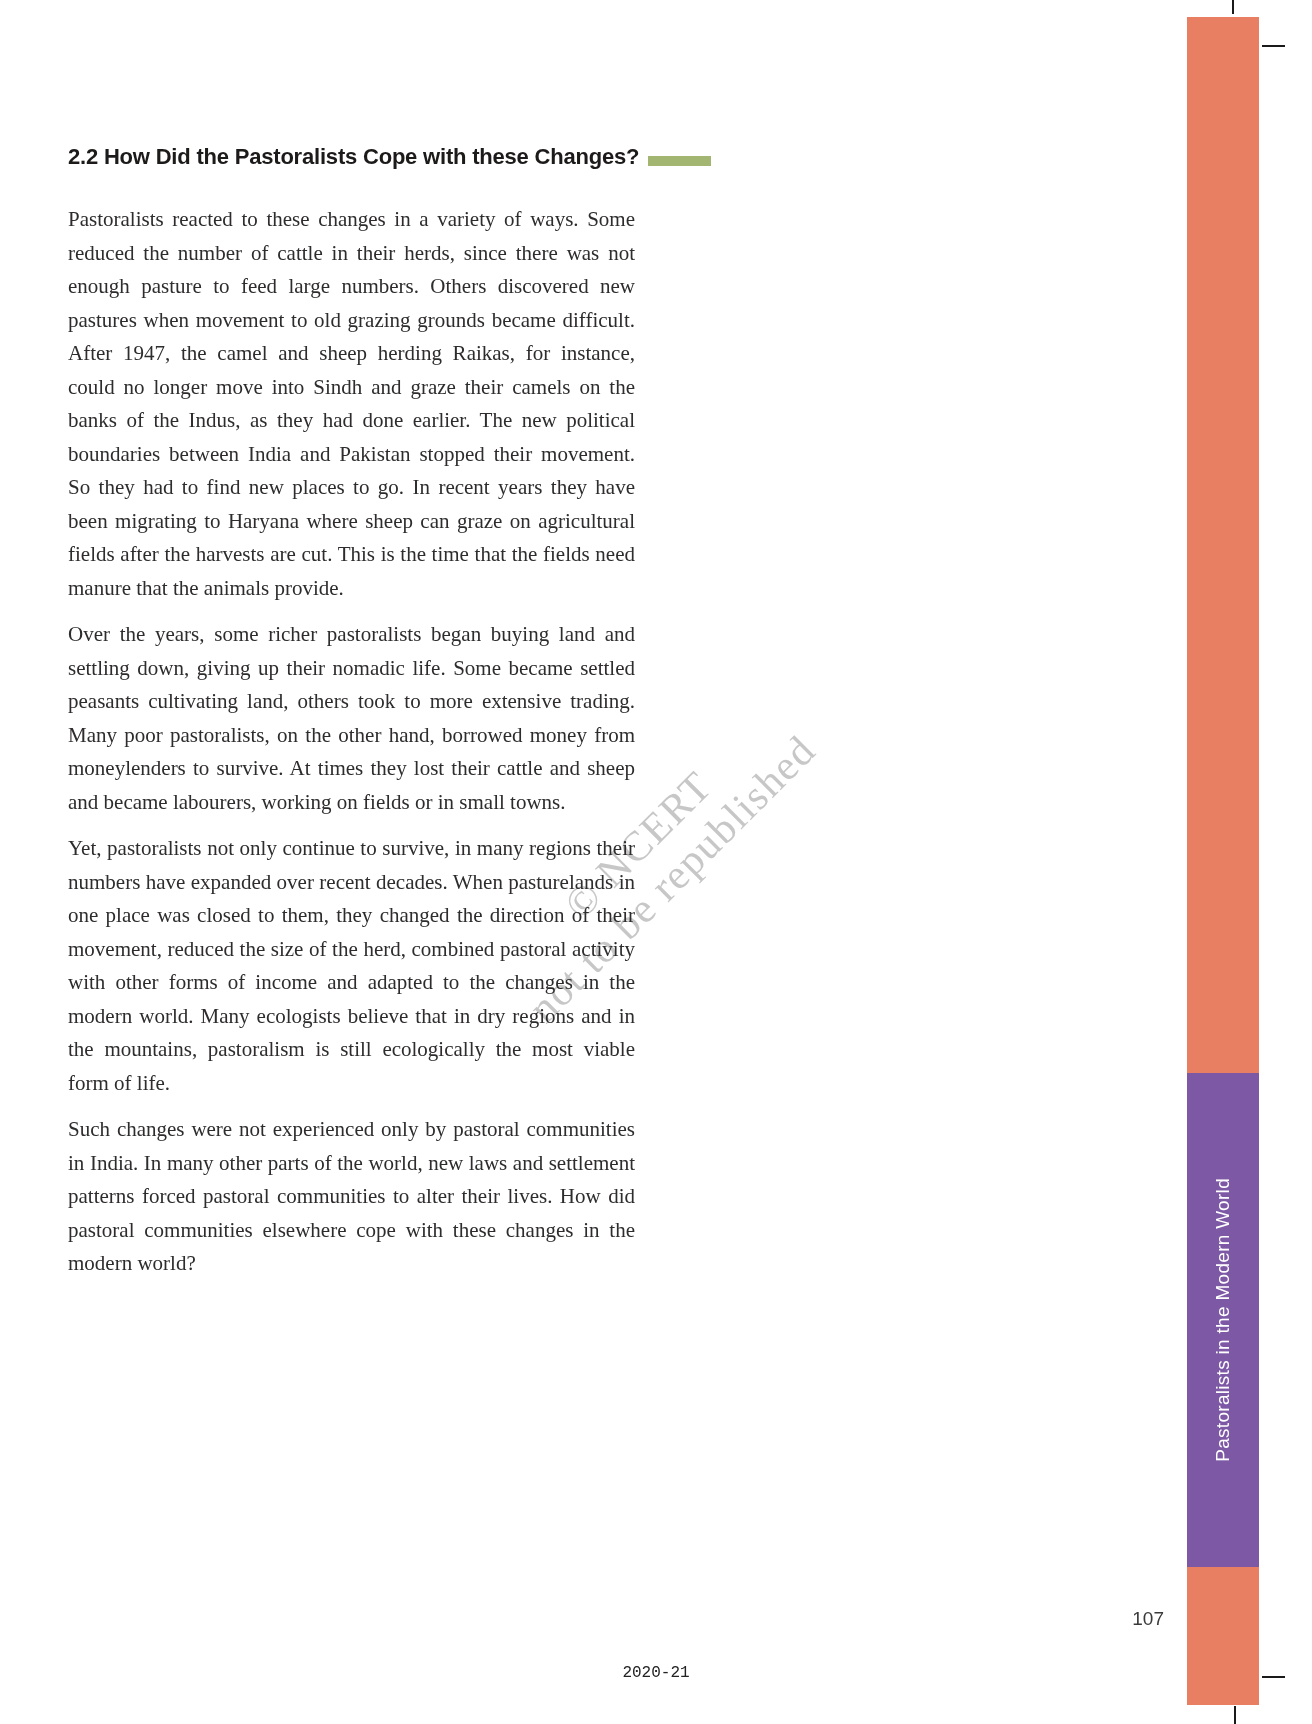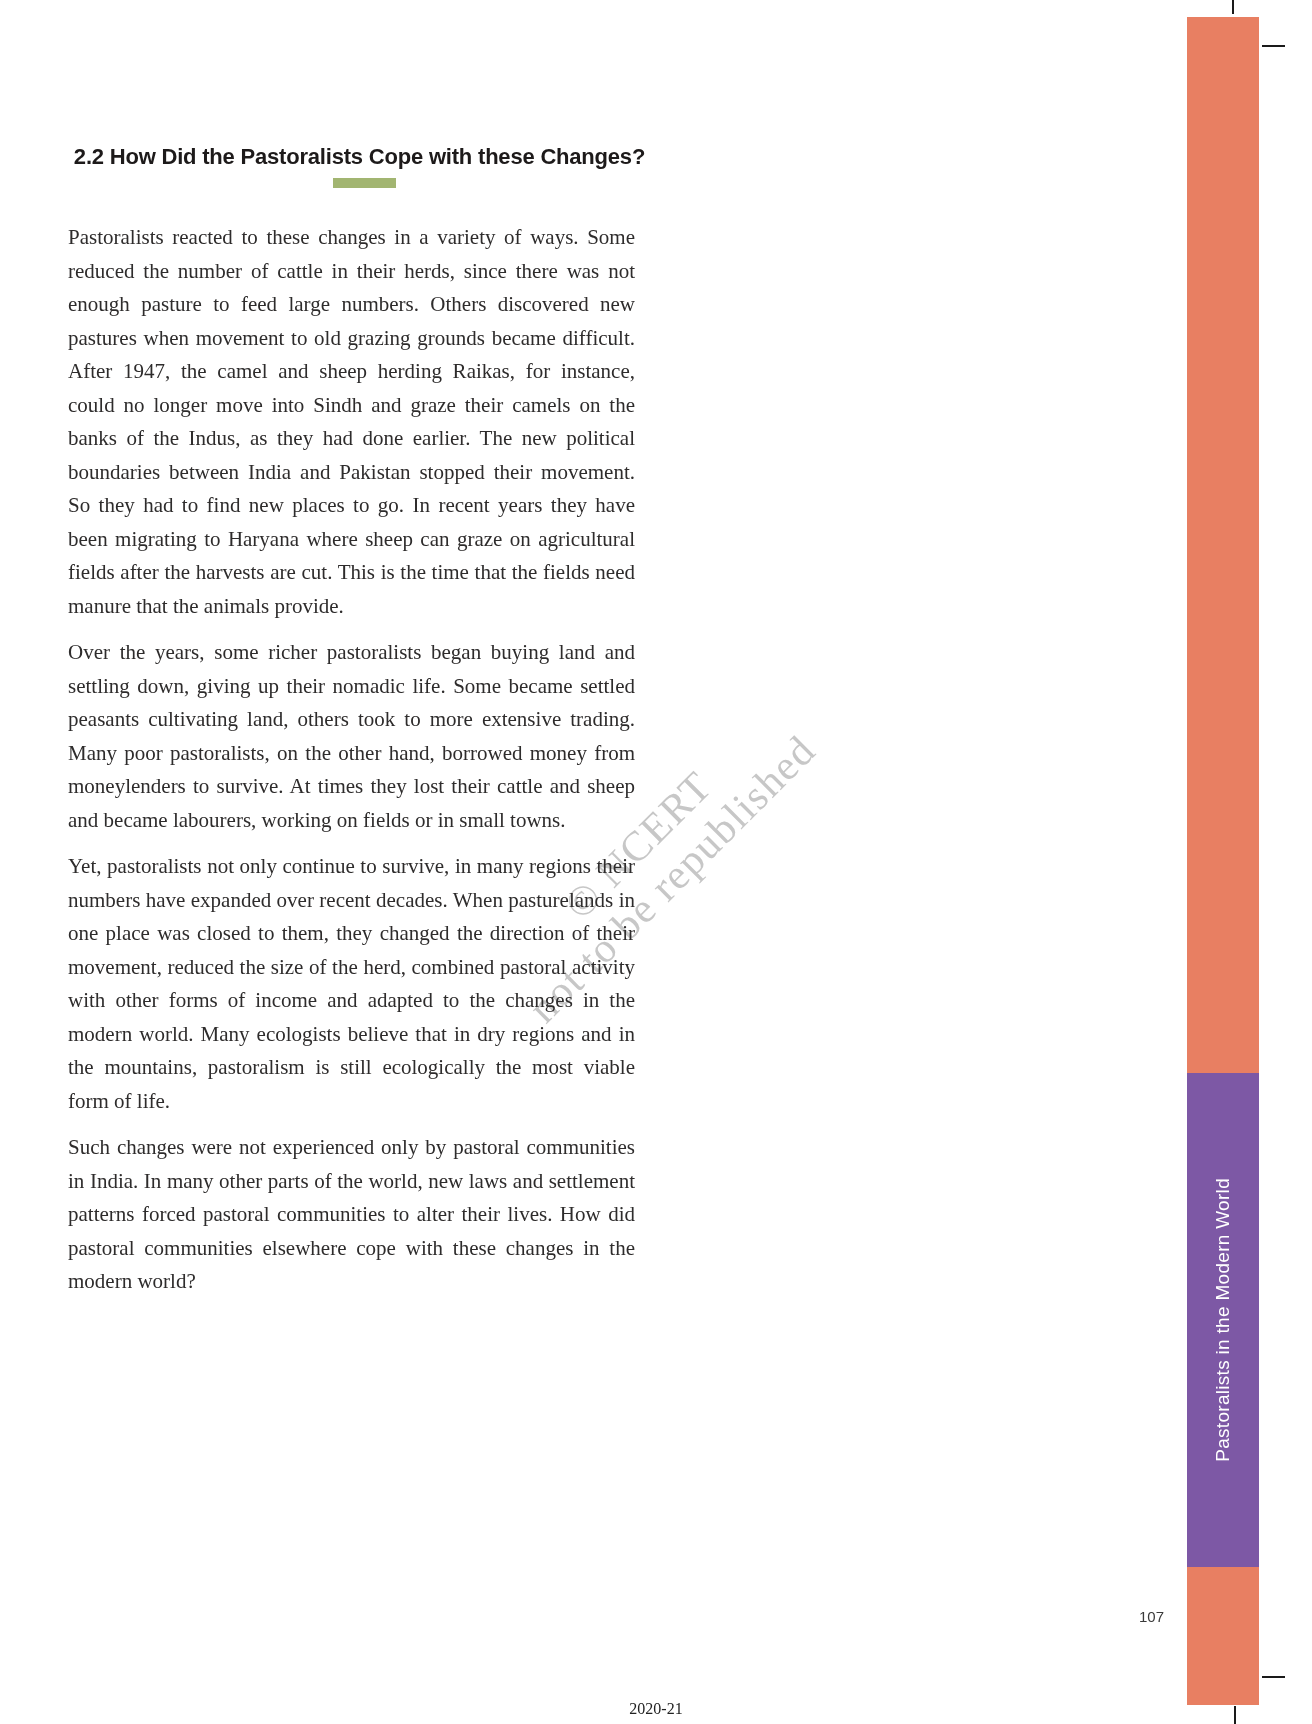--- a/index.html
+++ b/index.html
@@ -22,21 +22,20 @@
   .section-heading {
     display:flex;
     align-items:center;
     white-space:nowrap;
     font-family:"Liberation Sans", sans-serif;
     font-size:22px;
     font-weight:700;
     letter-spacing:-0.2px;
     color:#1d1a1a;
     margin:0 0 33px 0;
-    flex-direction:column;
   }
   .heading-accent {
     display:inline-block;
     width:63px; height:10px;
     margin-left:9px;
     margin-top:8px;
     flex:0 0 auto;
   }
   .body-para {
     font-size:21px;
@@ -89,34 +88,33 @@
   .crop-bottom-h { left:1262px; top:1676px; width:23px; height:2px;  }
   .crop-bottom-v { left:1234px; top:1706px; width:2px;  height:18px; }
 
   
   .page-number {
     position:absolute;
     left:1100px; top:1608px;
     width:64px;
     text-align:right;
     font-family:"Liberation Sans", sans-serif;
-    font-size:15px;
+    font-size:19px;
     color:#3a3a3a;
     z-index:2;
   }
   .edition-year {
     position:absolute;
     left:0; top:1664px;
     width:1312px;
     text-align:center;
-    font-family:Liberation Serif, serif;
+    font-family:Liberation Mono, monospace;
     font-size:16px;
     color:#222222;
     z-index:2;
-    margin-top:36px;
   }
 </style>
 </head>
 <body>
 
 <div class="page">
 
   <div class="watermark">
     <div>© NCERT</div>
     <div>not to be republished</div>

